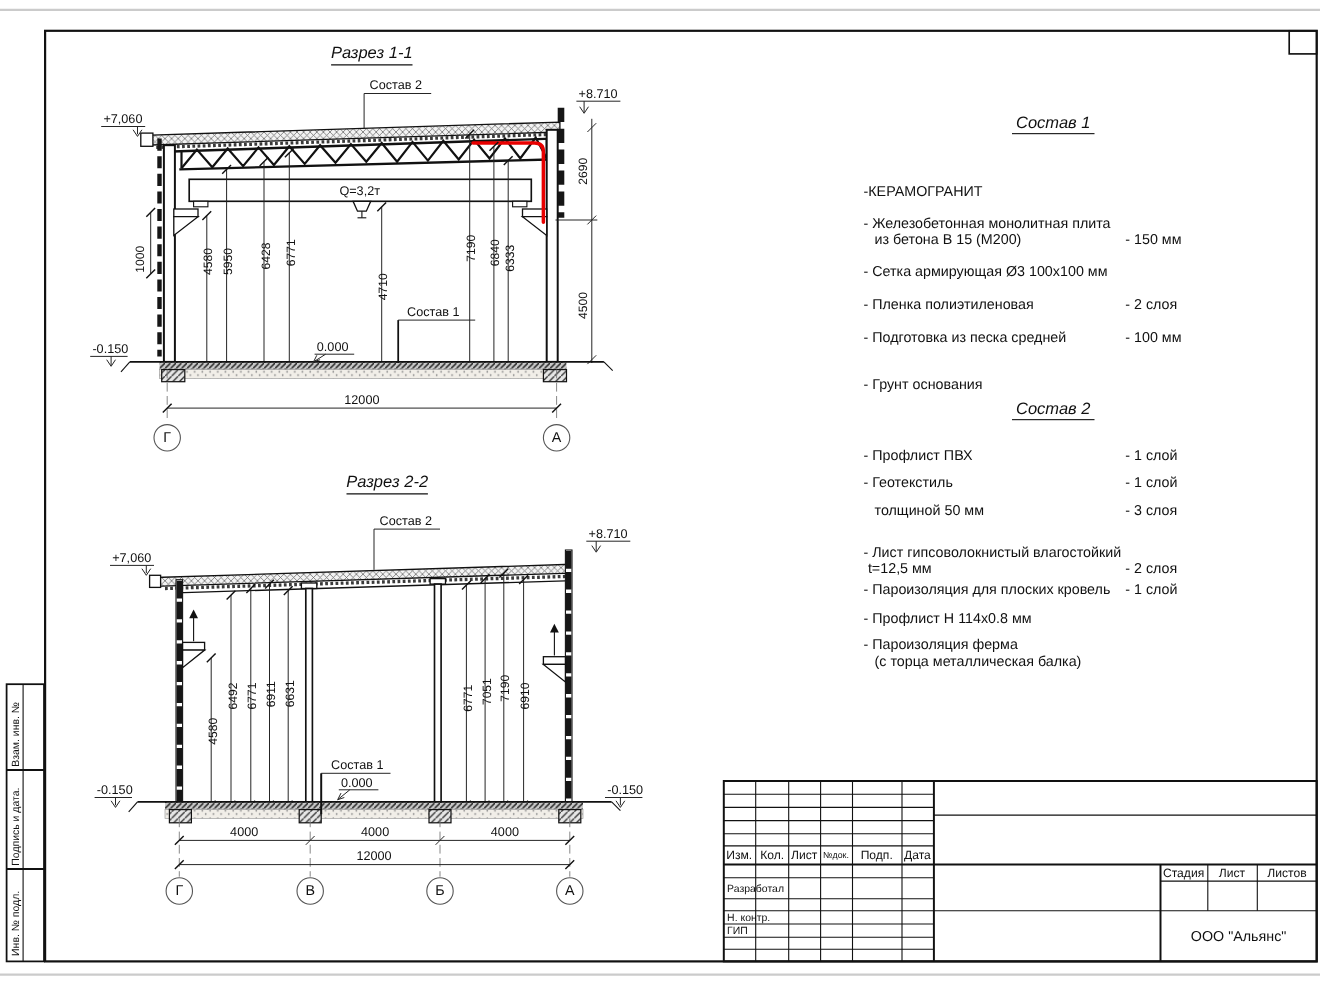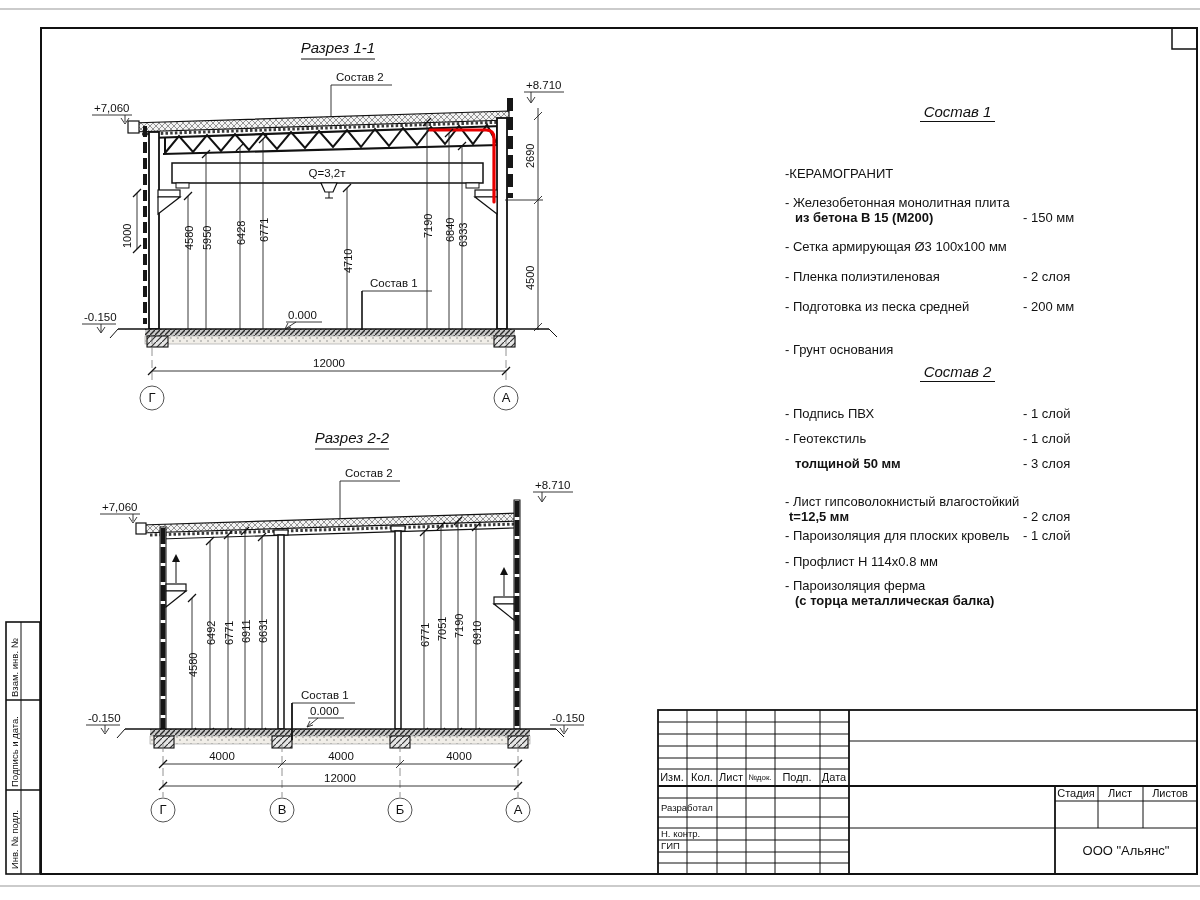--- a/index.html
+++ b/index.html
@@ -14,21 +14,21 @@
   .tb{font-size:11px;}
   .tbs{font-size:9.5px;}
   .ln{stroke:#111;stroke-width:1;fill:none;}
   .dim{stroke:#222;stroke-width:0.9;fill:none;}
   .axl{stroke:#777;stroke-width:0.8;stroke-dasharray:8 4;fill:none;}
   
   #materials{position:absolute;left:0;top:0;width:1200px;height:900px;font-size:13px;color:#111;}
   .mt{position:absolute;left:785px;width:345px;text-align:center;font-style:italic;font-size:15px;}
   .mt span{border-bottom:1.2px solid #111;padding:0 4px 1px 4px;}
   .mi{position:absolute;left:785px;width:360px;line-height:15px;}
-  .mi .l2{padding-left:10px;font-weight:bold;}
+  .mi .l2{padding-left:10px;}
   .mi .val{position:absolute;left:238px;bottom:0;white-space:nowrap;margin-top:11px;}
 </style>
 </head>
 <body>
 <div id="page">
 
 <svg width="1200" height="900" viewBox="0 0 1200 900">
   <defs>
     <marker id="tk" markerUnits="userSpaceOnUse" markerWidth="12" markerHeight="12" refX="6" refY="6" orient="0">
       <line x1="2" y1="10" x2="10" y2="2" stroke="#111" stroke-width="1.3"></line>
@@ -386,32 +386,32 @@
     <div class="l2"></div>
     <span class="val"></span>
   </div>
   <div class="mi" style="top:269px">
     <div class="l1">- Пленка полиэтиленовая</div>
     <div class="l2"></div>
     <span class="val">-  2 слоя</span>
   </div>
   <div class="mi" style="top:299px">
     <div class="l1">- Подготовка из песка средней</div>
-    <span class="val">- 200 мм</span>
+    <span class="val">- 100 мм</span>
   </div>
   <div class="mi" style="top:342px">
     <div class="l1">- Грунт основания</div>
     <div class="l2"></div>
     <span class="val"></span>
   </div>
 
   <div class="mt" style="top:363px"><span>Состав 2</span></div>
 
   <div class="mi" style="top:406px">
-    <div class="l1">- Подпись ПВХ</div>
+    <div class="l1">- Профлист ПВХ</div>
     <div class="l2"></div>
     <span class="val">- 1 слой</span>
   </div>
   <div class="mi" style="top:431px">
     <div class="l1">- Геотекстиль</div>
     <div class="l2"></div>
     <span class="val">- 1 слой</span>
   </div>
   <div class="mi" style="top:456px">
     <div class="l2">толщиной 50 мм</div>

